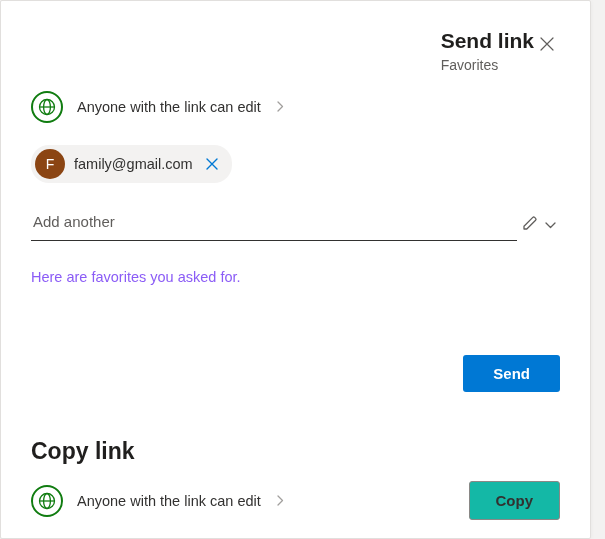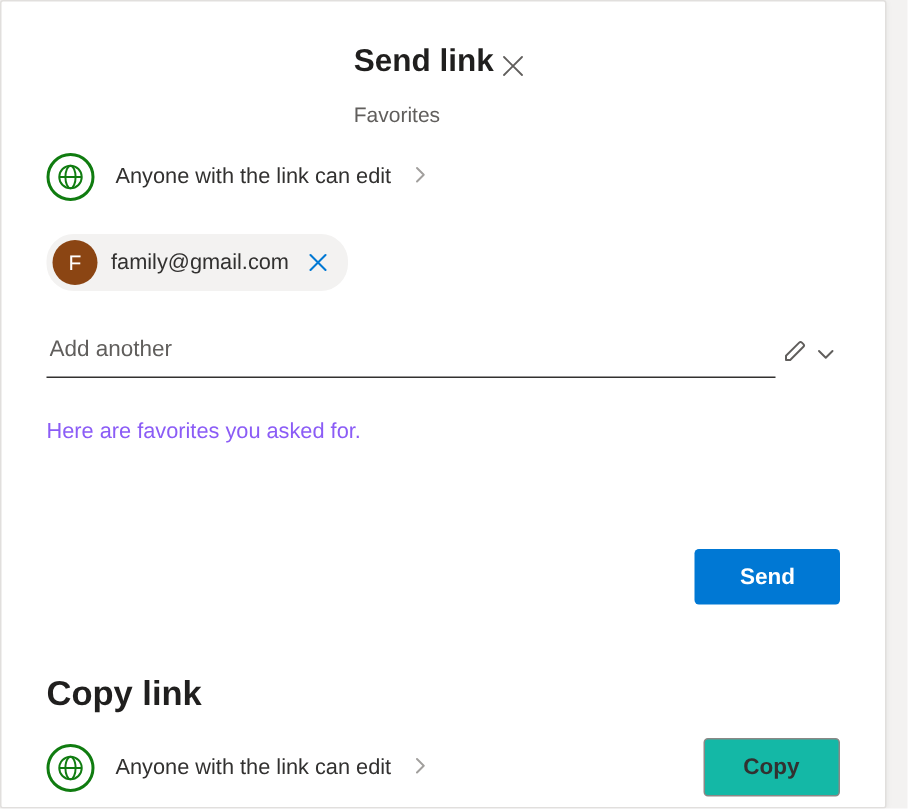--- a/index.html
+++ b/index.html
@@ -21,32 +21,32 @@
     flex-direction: column;
     position: relative;
     box-shadow: 0 1px 4px rgba(0,0,0,0.05);
   }
   .section-top {
     padding: 28px 30px 20px 30px;
     flex: 0 0 auto;
   }
   .header-row {
     display: flex;
-    justify-content: center;
+    justify-content: flex-end;
     align-items: flex-start;
   }
   .title {
     font-size: 21px;
     font-weight: 600;
     color: #201f1e;
   }
   .subtitle {
     font-size: 14px;
     color: #605e5c;
-    margin-top: 15px;
+    margin-top: 4px;
   }
   .close-btn {
     background: none;
     border: none;
     cursor: pointer;
     padding: 6px;
     color: #605e5c;
     font-size: 16px;
     line-height: 1;
     margin-top: 2px;

